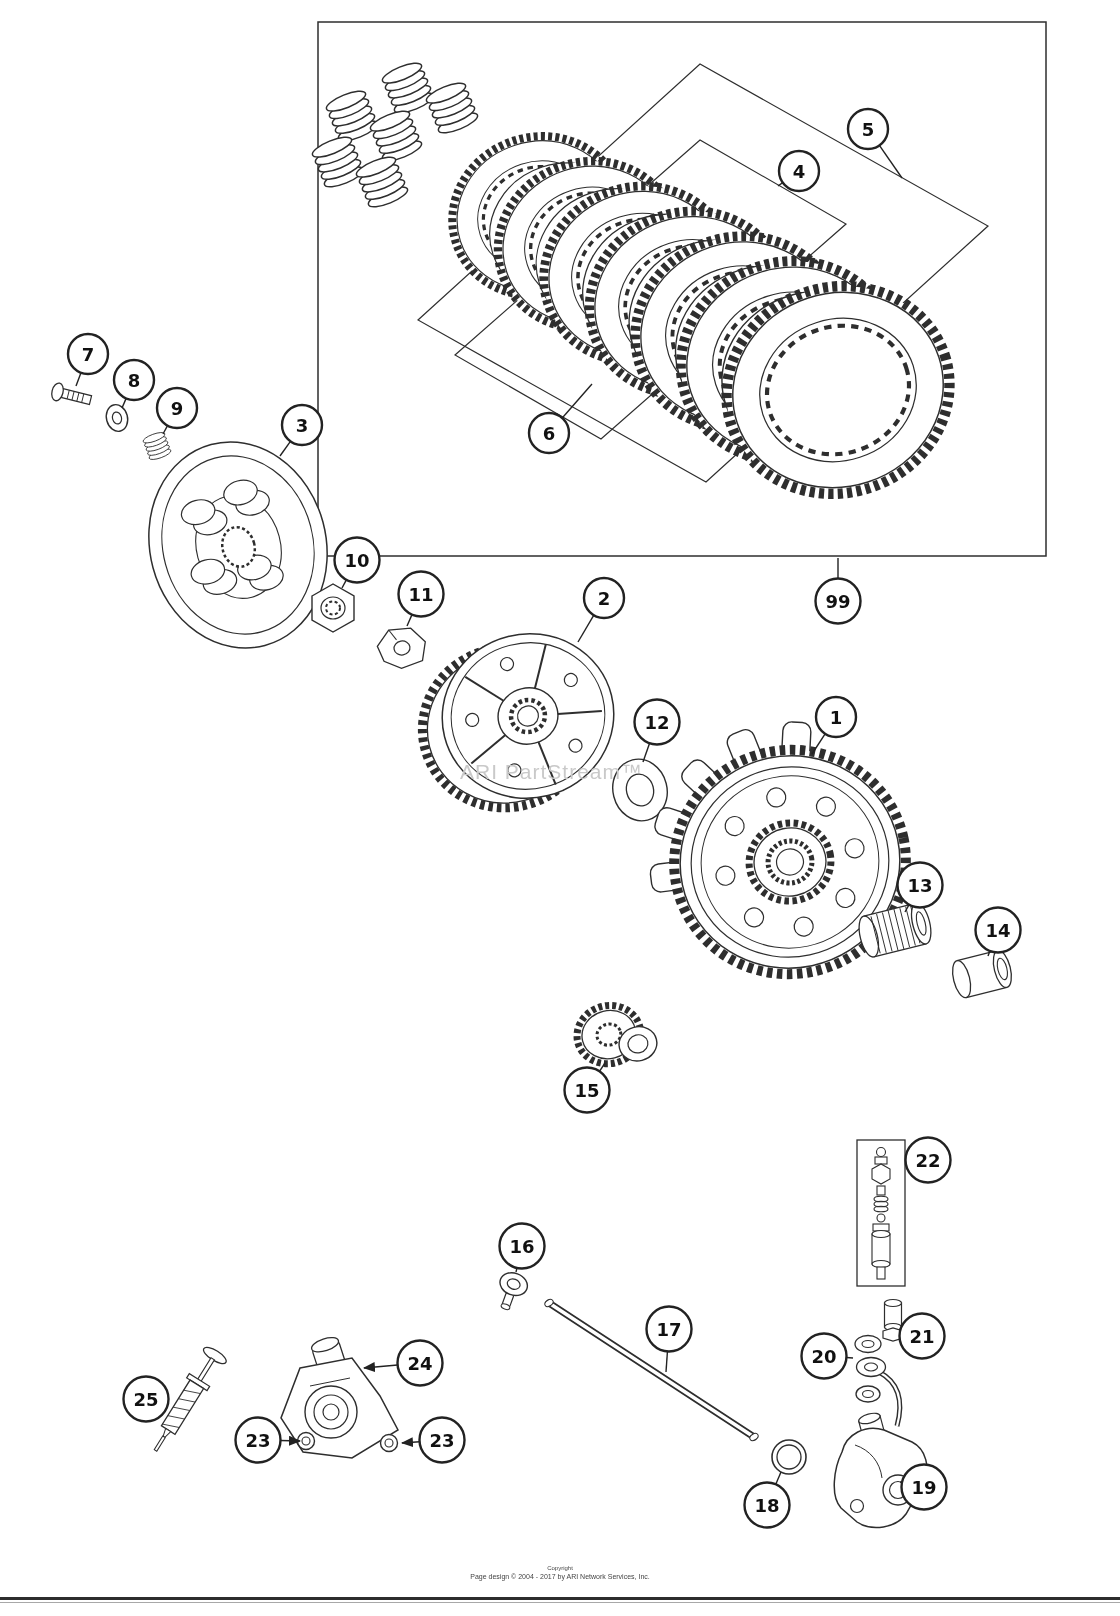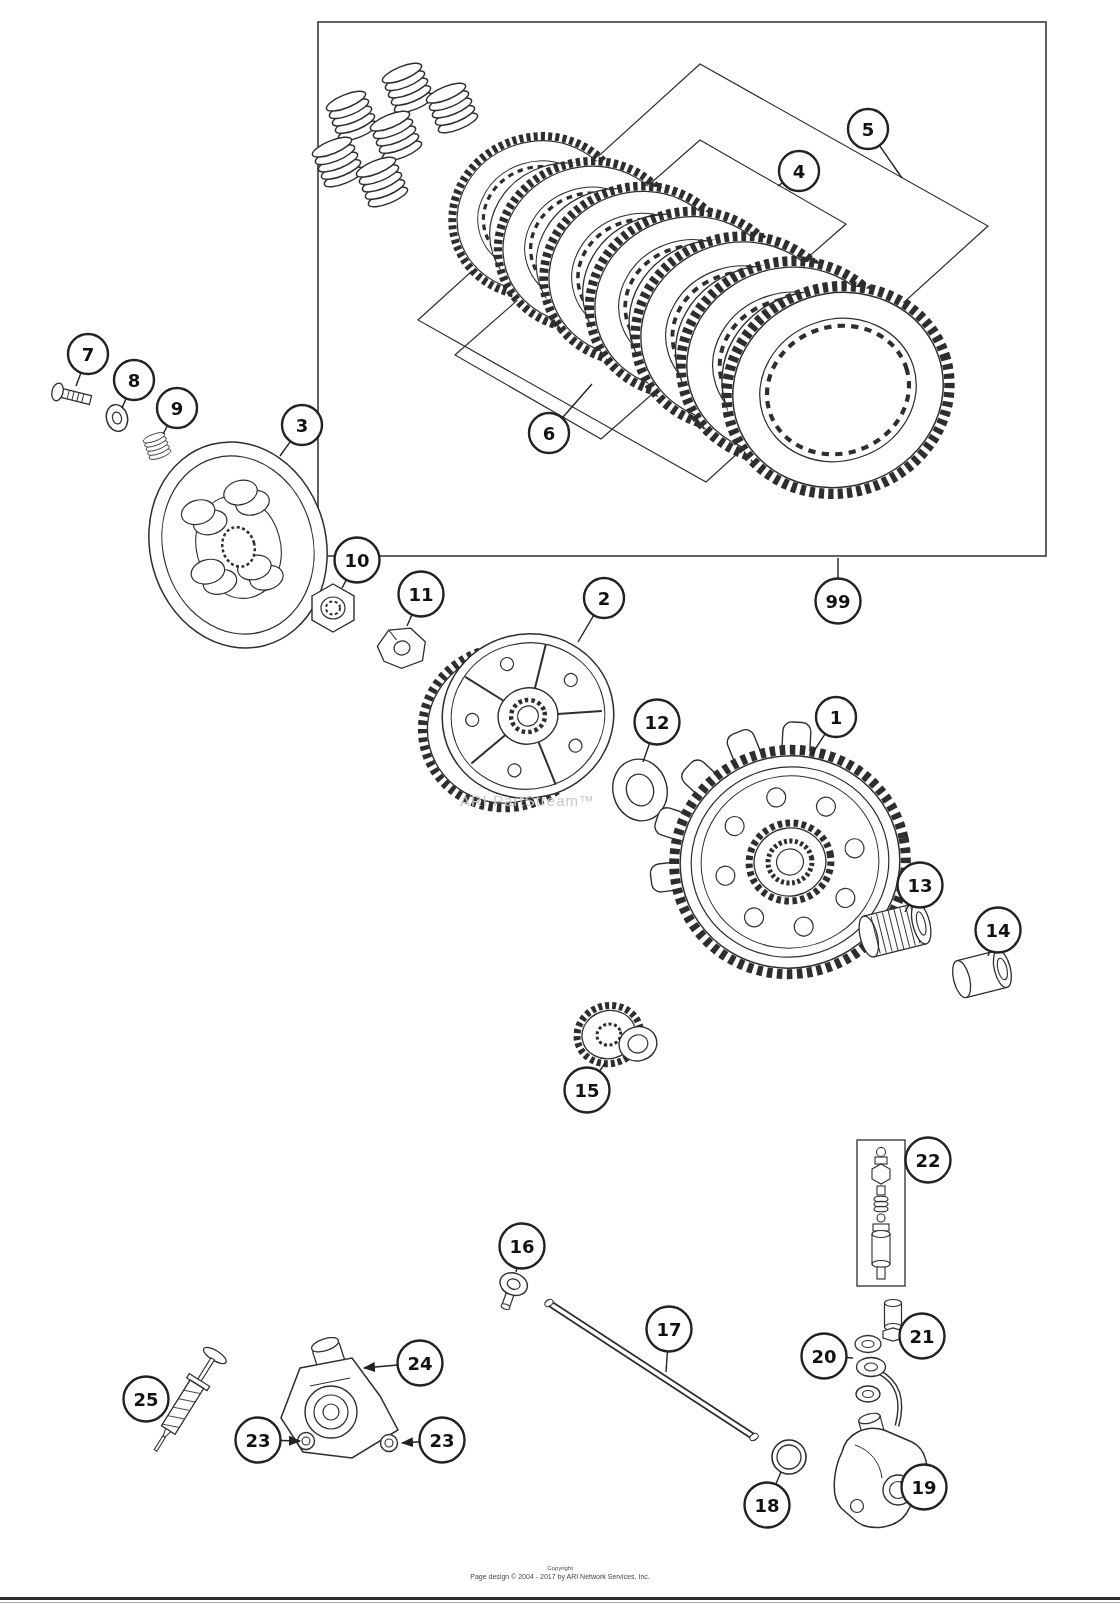--- a/index.html
+++ b/index.html
@@ -1,20 +1,20 @@
 <!DOCTYPE html>
 <html><head>
 <meta charset="utf-8">
 <style>
   html,body{margin:0;padding:0;background:#fff;}
   .stage{position:relative;width:1120px;height:1616px;background:#fff;overflow:hidden;
          font-family:"Liberation Sans",sans-serif;}
   .stage svg{position:absolute;left:0;top:0;}
-  .watermark{position:absolute;left:460px;top:760px;font-size:15px;color:#c9c9c9;
-             letter-spacing:1px;pointer-events:none;margin-top:32px;}
+  .watermark{position:absolute;left:460px;top:760px;font-size:21px;color:#c9c9c9;
+             letter-spacing:1px;pointer-events:none;}
   .footer{position:absolute;left:0;width:100%;top:1564px;text-align:center;color:#444;line-height:1.35;}
   .footer .l1{display:block;font-size:6px;}
   .footer .l2{display:block;font-size:7px;}
   .bottom-rule{position:absolute;left:0;top:1597px;width:100%;height:3px;background:#2d2d2d;}
   .bottom-rule2{position:absolute;left:0;top:1602px;width:100%;height:1px;background:#a8a8a8;}
   .co-num{font-family:"DejaVu Sans",sans-serif;font-weight:bold;font-size:18px;fill:#111;}
 </style>
 </head>
 <body>
 

